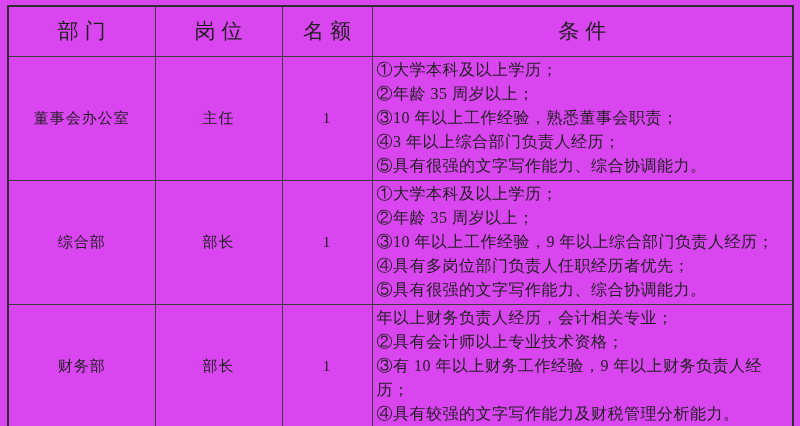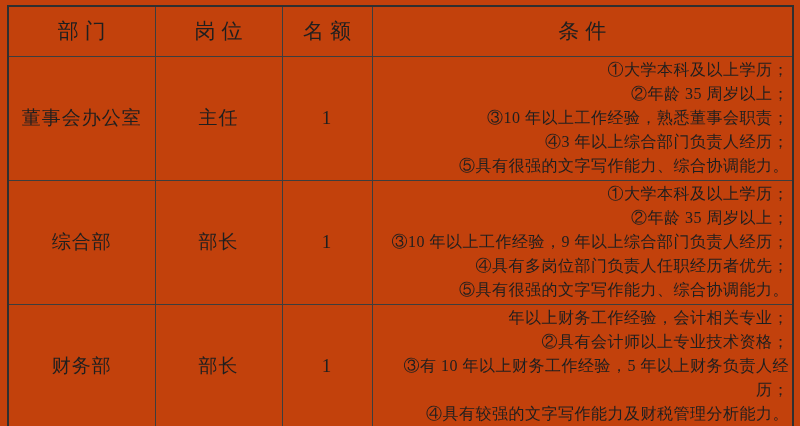--- a/index.html
+++ b/index.html
@@ -9,21 +9,21 @@
     width: 800px;
     height: 426px;
     overflow: hidden;
     font-family: "Liberation Serif", "DejaVu Serif", serif;
     color: #1f1f1f;
   }
   .page {
     position: relative;
     width: 800px;
     height: 426px;
-    background: #c2410c;
+    background: #d946ef;
   }
   table.recruitment-table {
     position: absolute;
     left: 7px;
     top: 5px;
     width: 785px;
     border-collapse: collapse;
     table-layout: fixed;
     border: 2px solid #2f2f2f;
   }
@@ -45,31 +45,31 @@
 
   th.header-cell {
     font-size: 21px;
     font-weight: 400;
     text-align: center;
     letter-spacing: 6px;
     text-indent: 6px;
   }
   td.cell-center {
     text-align: center;
-    font-size: 19px;
+    font-size: 15px;
     letter-spacing: 1px;
   }
   td.cell-conditions {
     vertical-align: middle;
     padding: 1px 3px 1px 4px;
   }
   .condition-line {
     font-size: 16px;
     line-height: 24.2px;
-    text-align: right;
+    text-align: left;
     letter-spacing: 0.5px;
     font-family: Liberation Serif, serif;
   }
 </style>
 </head>
 <body>
 
 <div class="page">
   <table class="recruitment-table">
     <colgroup>
@@ -110,21 +110,21 @@
           <div class="condition-line">④具有多岗位部门负责人任职经历者优先；</div>
           <div class="condition-line">⑤具有很强的文字写作能力、综合协调能力。</div>
         </td>
       </tr>
 
       <tr class="row-3">
         <td class="cell-center">财务部</td>
         <td class="cell-center">部长</td>
         <td class="cell-center">1</td>
         <td class="cell-conditions">
-          <div class="condition-line">年以上财务工作经验，会计相关专业；</div>
+          <div class="condition-line">年以上财务负责人经历，会计相关专业；</div>
           <div class="condition-line">②具有会计师以上专业技术资格；</div>
-          <div class="condition-line">③有 10 年以上财务工作经验，5 年以上财务负责人经历；</div>
+          <div class="condition-line">③有 10 年以上财务工作经验，9 年以上财务负责人经历；</div>
           <div class="condition-line">④具有较强的文字写作能力及财税管理分析能力。</div>
         </td>
       </tr>
     </tbody>
   </table>
 </div>
 
 </body></html>

